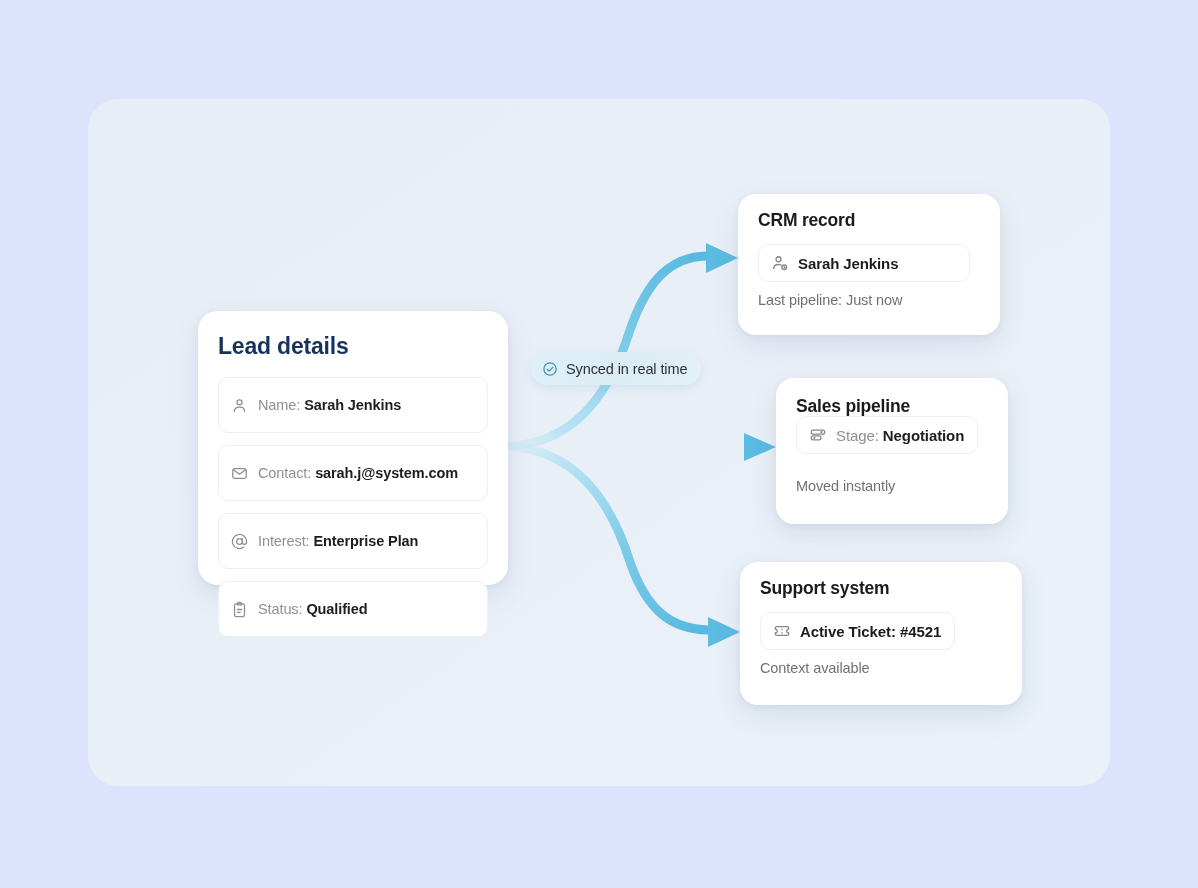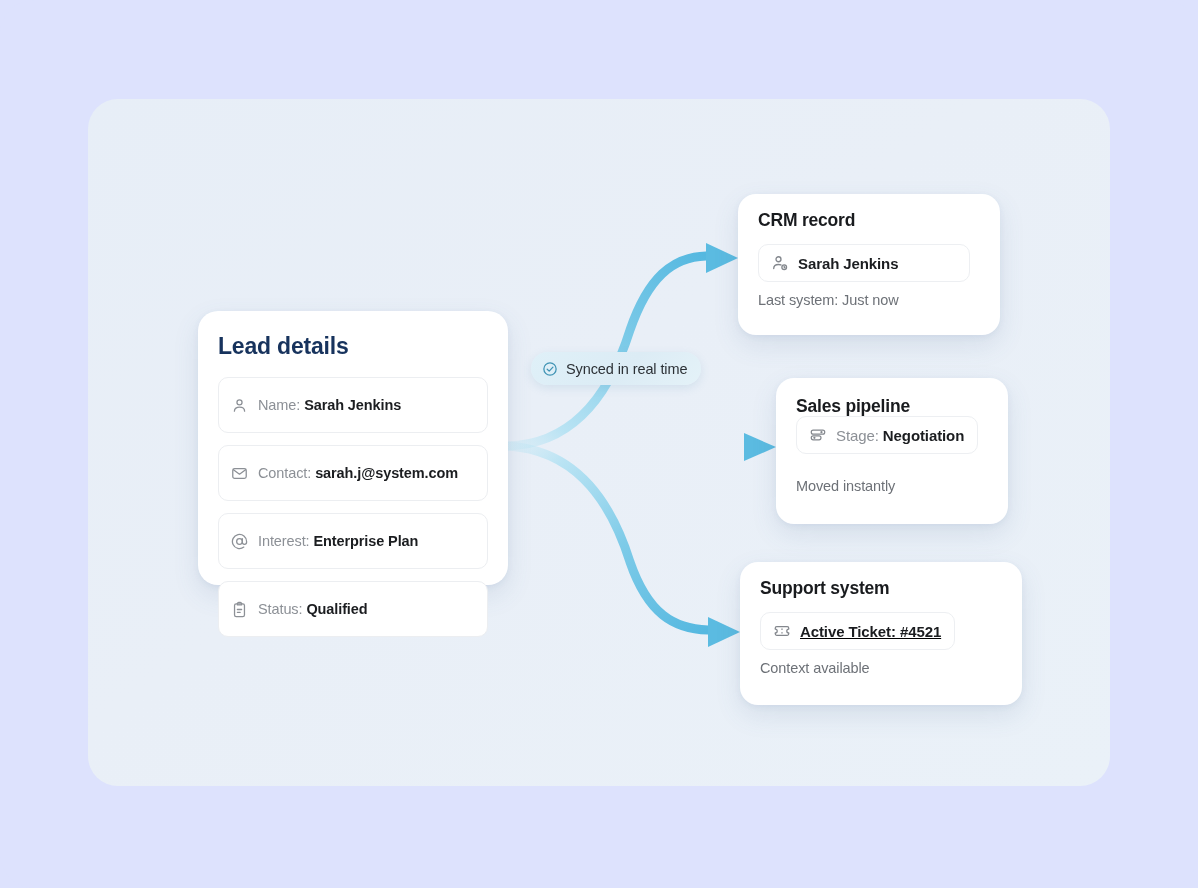--- a/index.html
+++ b/index.html
@@ -154,21 +154,21 @@
     letter-spacing: -0.1px;
   }
 
   #crm-card   { left: 738px; top: 194px; width: 252px; height: 131px; }
   #crm-card .dest-pill  { width: 212px; }
   #sales-card { left: 776px; top: 378px; width: 222px; height: 136px; }
   #sales-card .dest-title { top: 18px; }
   #sales-card .dest-pill  { width: 182px; top: 38px; }
   #sales-card .dest-note  { top: 100px; }
   #support-card { left: 740px; top: 562px; width: 272px; height: 133px; }
-  #support-card .dest-pill { width: 195px; text-decoration: underline; }
+  #support-card .dest-pill { width: 195px; }
 
   
   #synced-badge {
     position: absolute;
     left: 531px;
     top: 352px;
     height: 33px;
     display: flex;
     align-items: center;
     padding: 0 14px 0 11px;
@@ -303,21 +303,21 @@
       <svg class="field-icon" viewBox="0 0 24 24" fill="none" stroke="currentColor" stroke-width="1.8" stroke-linecap="round" stroke-linejoin="round">
         <circle cx="10" cy="7" r="3.3"></circle>
         <path d="M3.6 19.4c0-3.4 2.9-5.4 6.4-5.4 1.2 0 2.3.2 3.2.6"></path>
         <circle cx="17.6" cy="17.6" r="3.1"></circle>
         <path d="M17.6 16.2v1.4l1 .8"></path>
       </svg>
       <span class="field-text">
         <b>Sarah Jenkins</b>
       </span>
     </div>
-    <div class="dest-note">Last system: Just now</div>
+    <div class="dest-note">Last pipeline: Just now</div>
   </div>
 
   <div class="card dest-card" id="sales-card">
     <div class="dest-title">Sales pipeline</div>
     <div class="dest-pill">
       <svg class="field-icon" viewBox="0 0 24 24" fill="none" stroke="currentColor" stroke-width="1.6">
         <rect x="3" y="5.6" width="18" height="5.2" rx="2.6"></rect>
         <circle cx="16.6" cy="8.2" r="1.5" fill="currentColor" stroke="none"></circle>
         <rect x="3" y="13.2" width="13" height="5.2" rx="2.6"></rect>
         <circle cx="7.2" cy="15.8" r="1.5" fill="currentColor" stroke="none"></circle>

